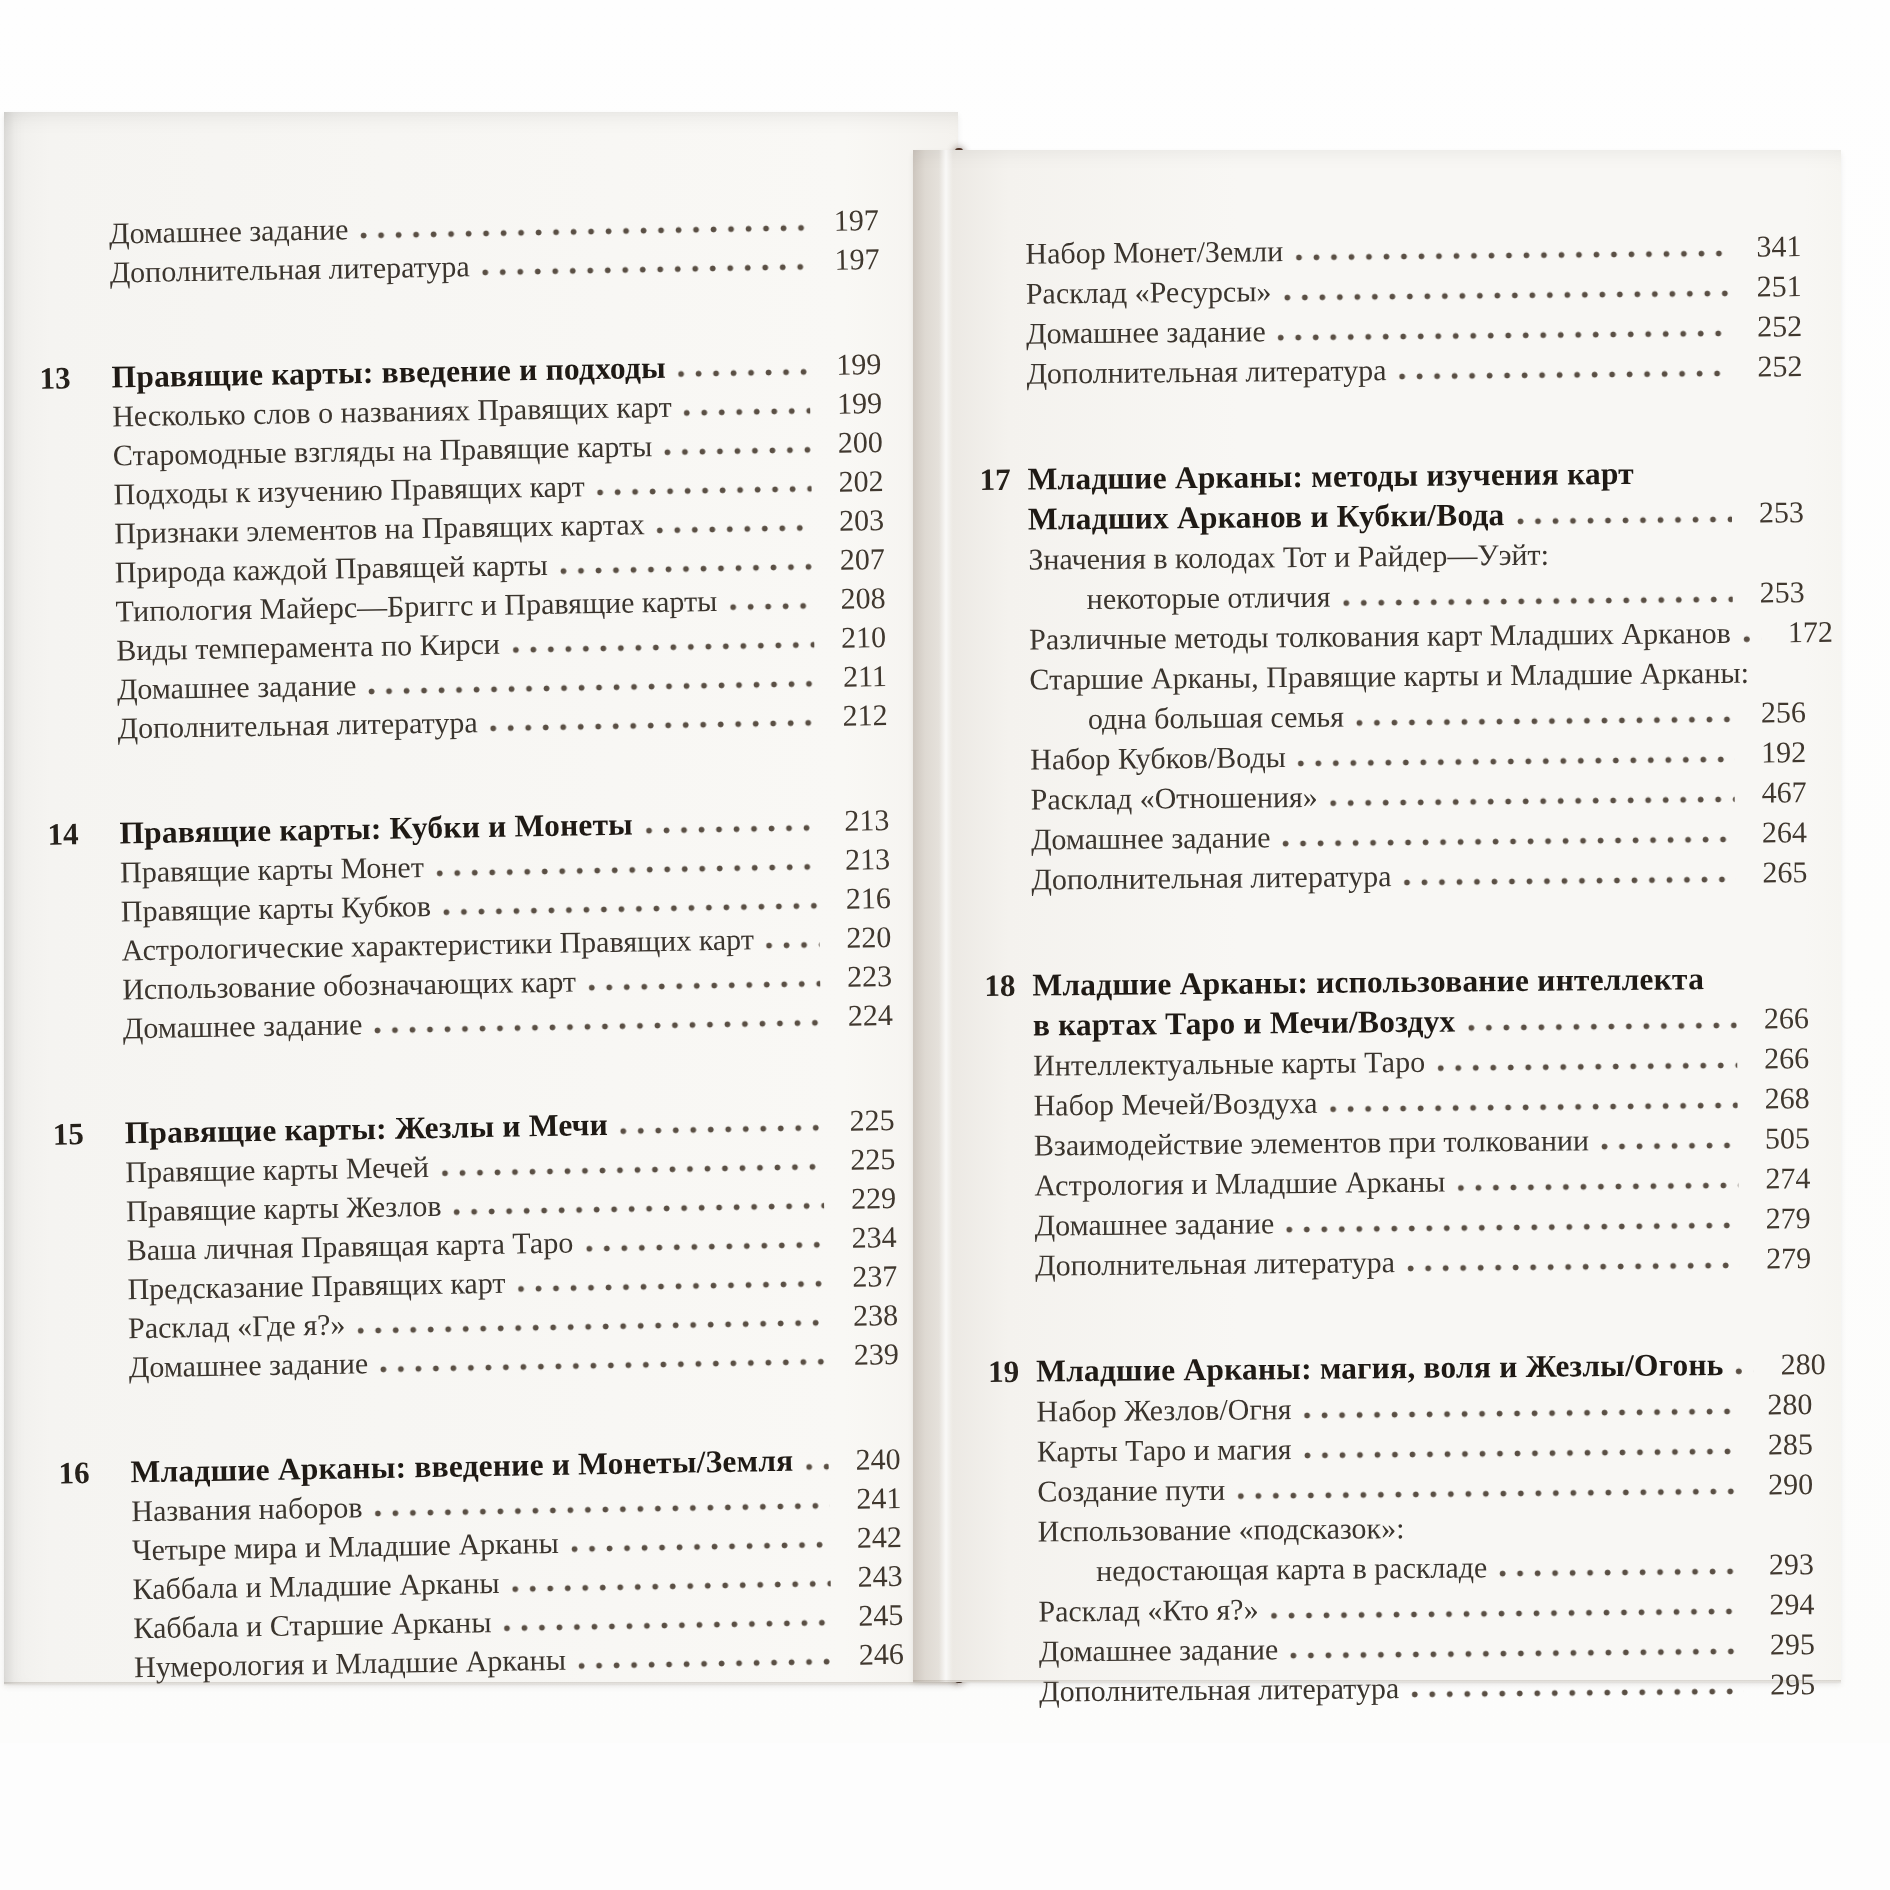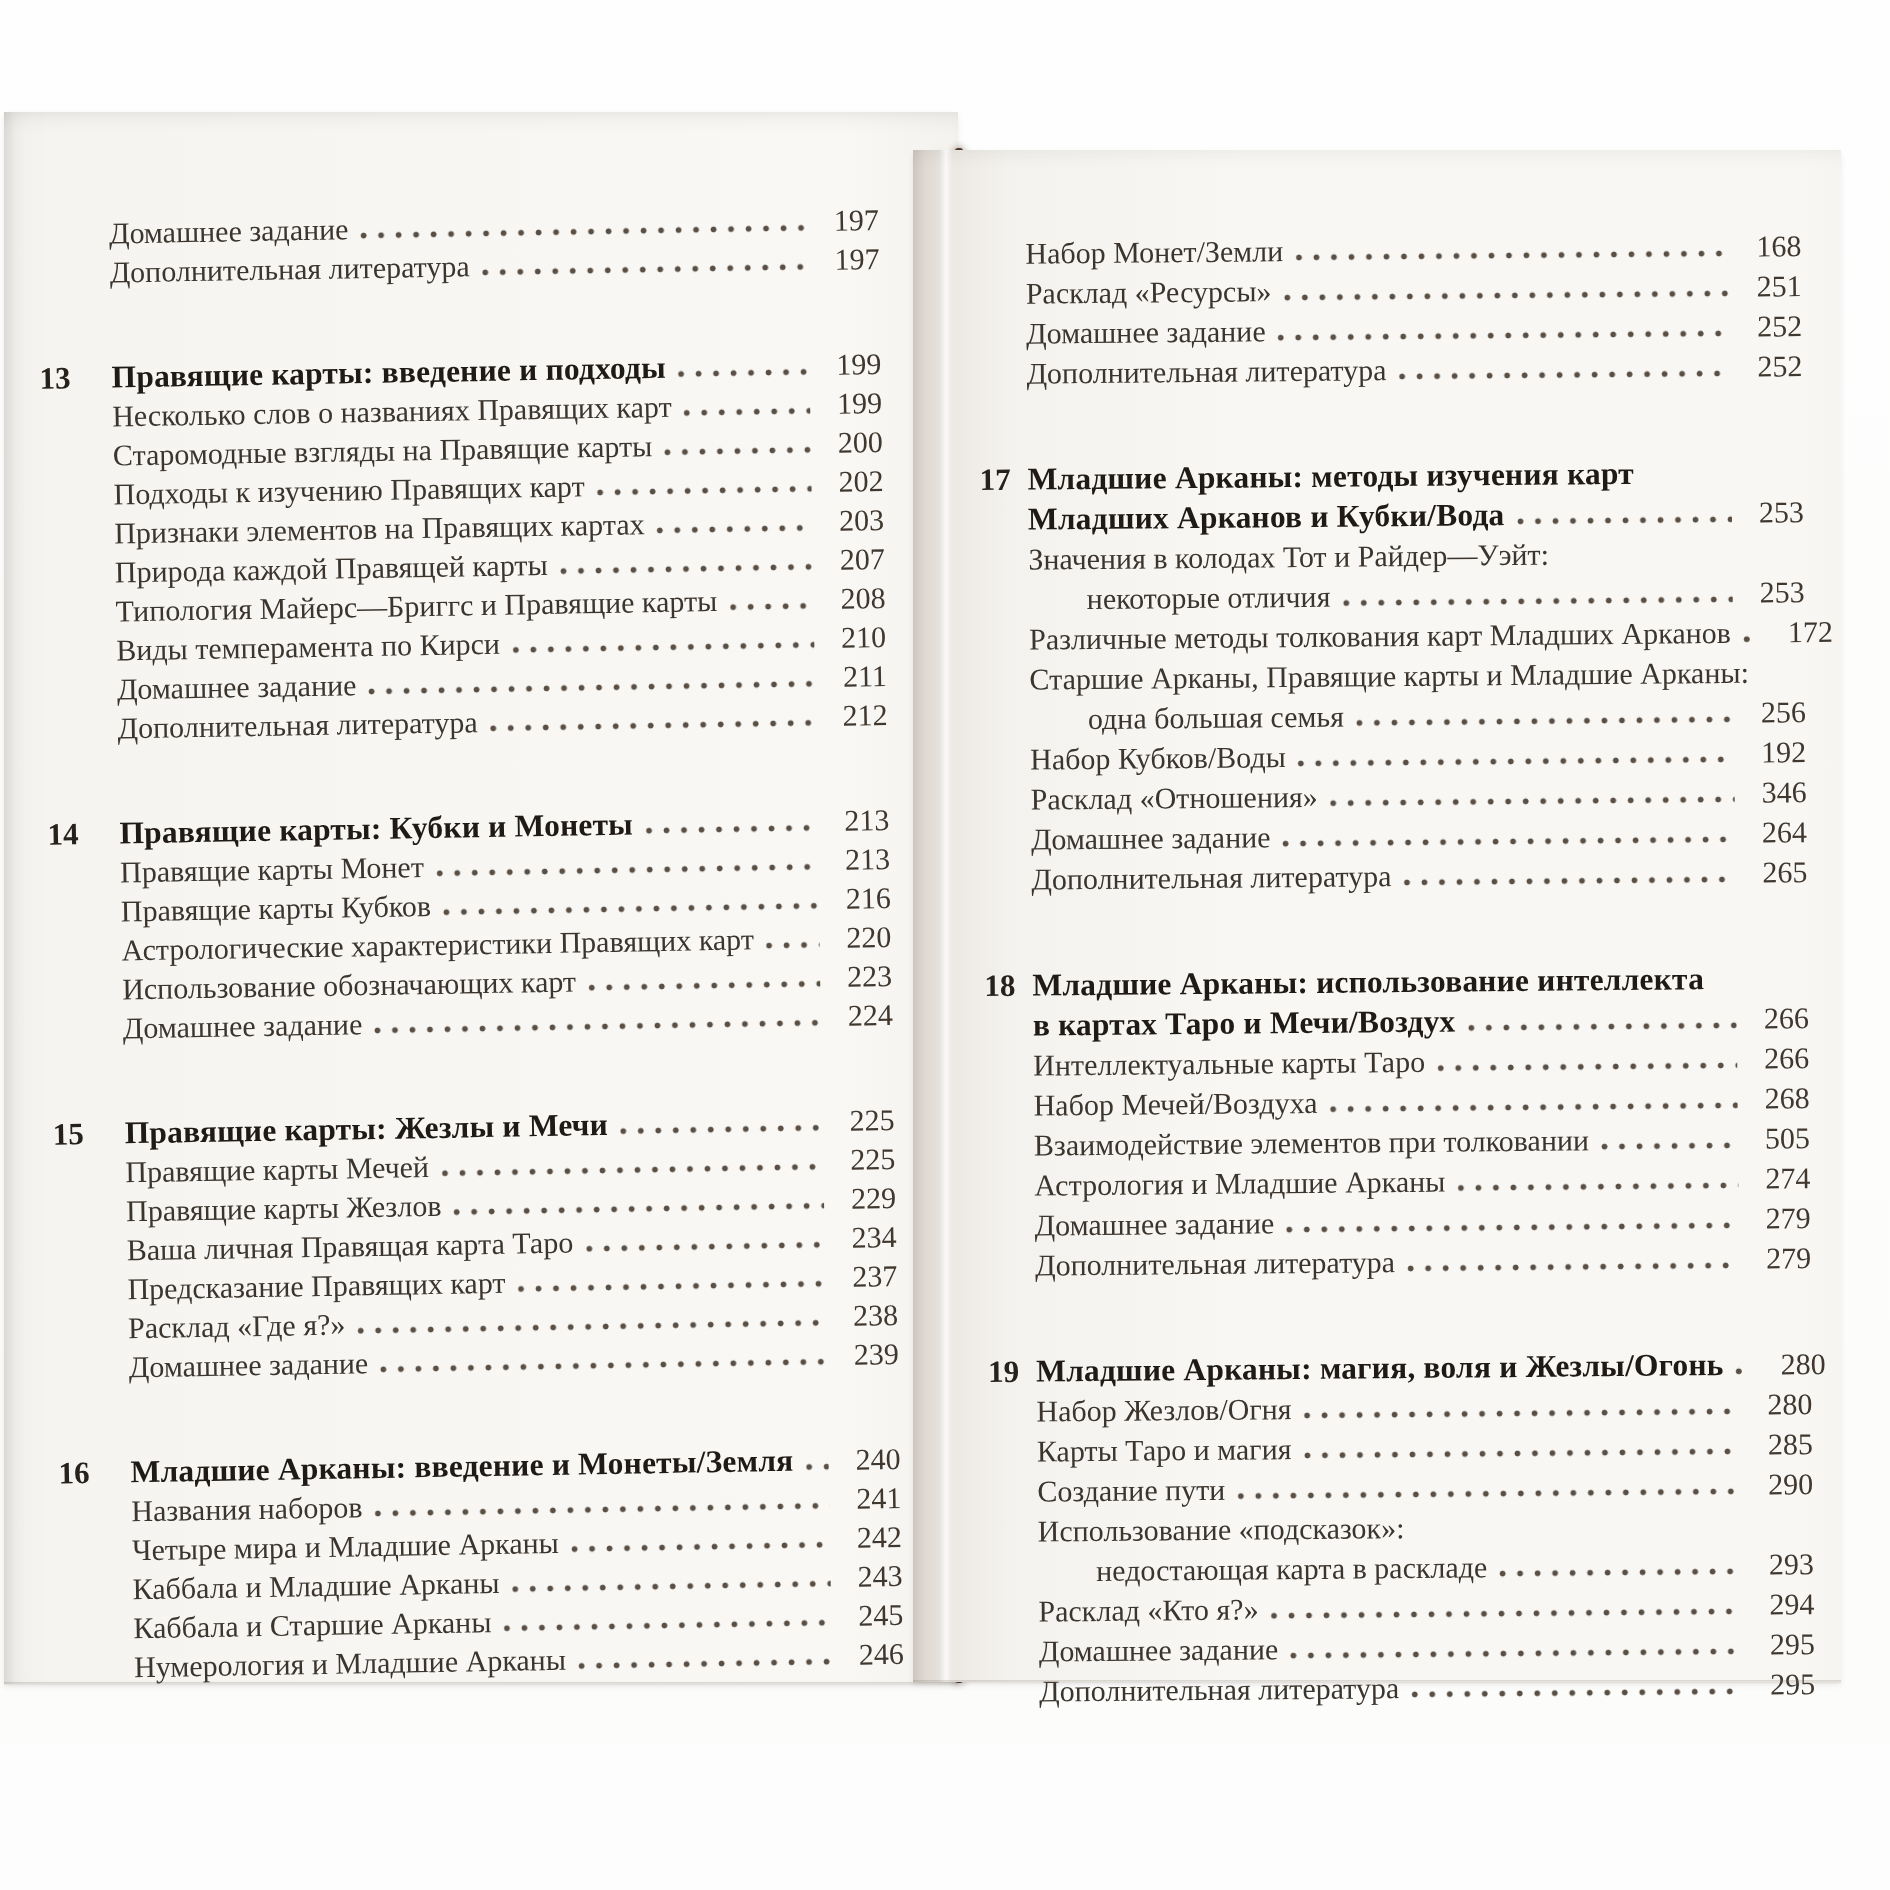--- a/index.html
+++ b/index.html
@@ -279,21 +279,21 @@
   <div class="spine"></div>
 
   <div class="page page-right">
     <div class="crease"></div>
     <div class="content" id="right-content">
         <div class="block">
           <div class="row">
             <span class="num"></span>
             <span class="title">Набор Монет/Земли</span>
             <span class="dots"></span>
-            <span class="pg">168</span>
+            <span class="pg">341</span>
           </div>
           <div class="row">
             <span class="num"></span>
             <span class="title">Расклад «Ресурсы»</span>
             <span class="dots"></span>
             <span class="pg">251</span>
           </div>
           <div class="row">
             <span class="num"></span>
             <span class="title">Домашнее задание</span>
@@ -347,21 +347,21 @@
           <div class="row">
             <span class="num"></span>
             <span class="title">Набор Кубков/Воды</span>
             <span class="dots"></span>
             <span class="pg">192</span>
           </div>
           <div class="row">
             <span class="num"></span>
             <span class="title">Расклад «Отношения»</span>
             <span class="dots"></span>
-            <span class="pg">346</span>
+            <span class="pg">467</span>
           </div>
           <div class="row">
             <span class="num"></span>
             <span class="title">Домашнее задание</span>
             <span class="dots"></span>
             <span class="pg">264</span>
           </div>
           <div class="row">
             <span class="num"></span>
             <span class="title">Дополнительная литература</span>

